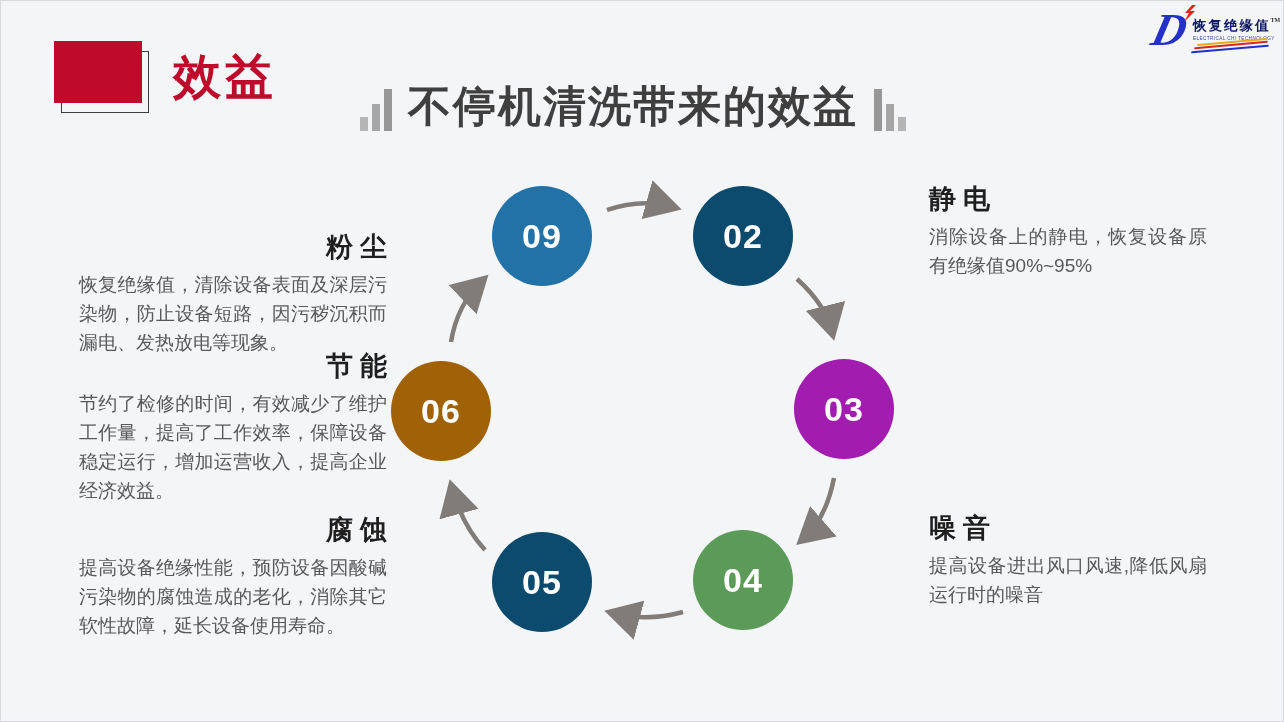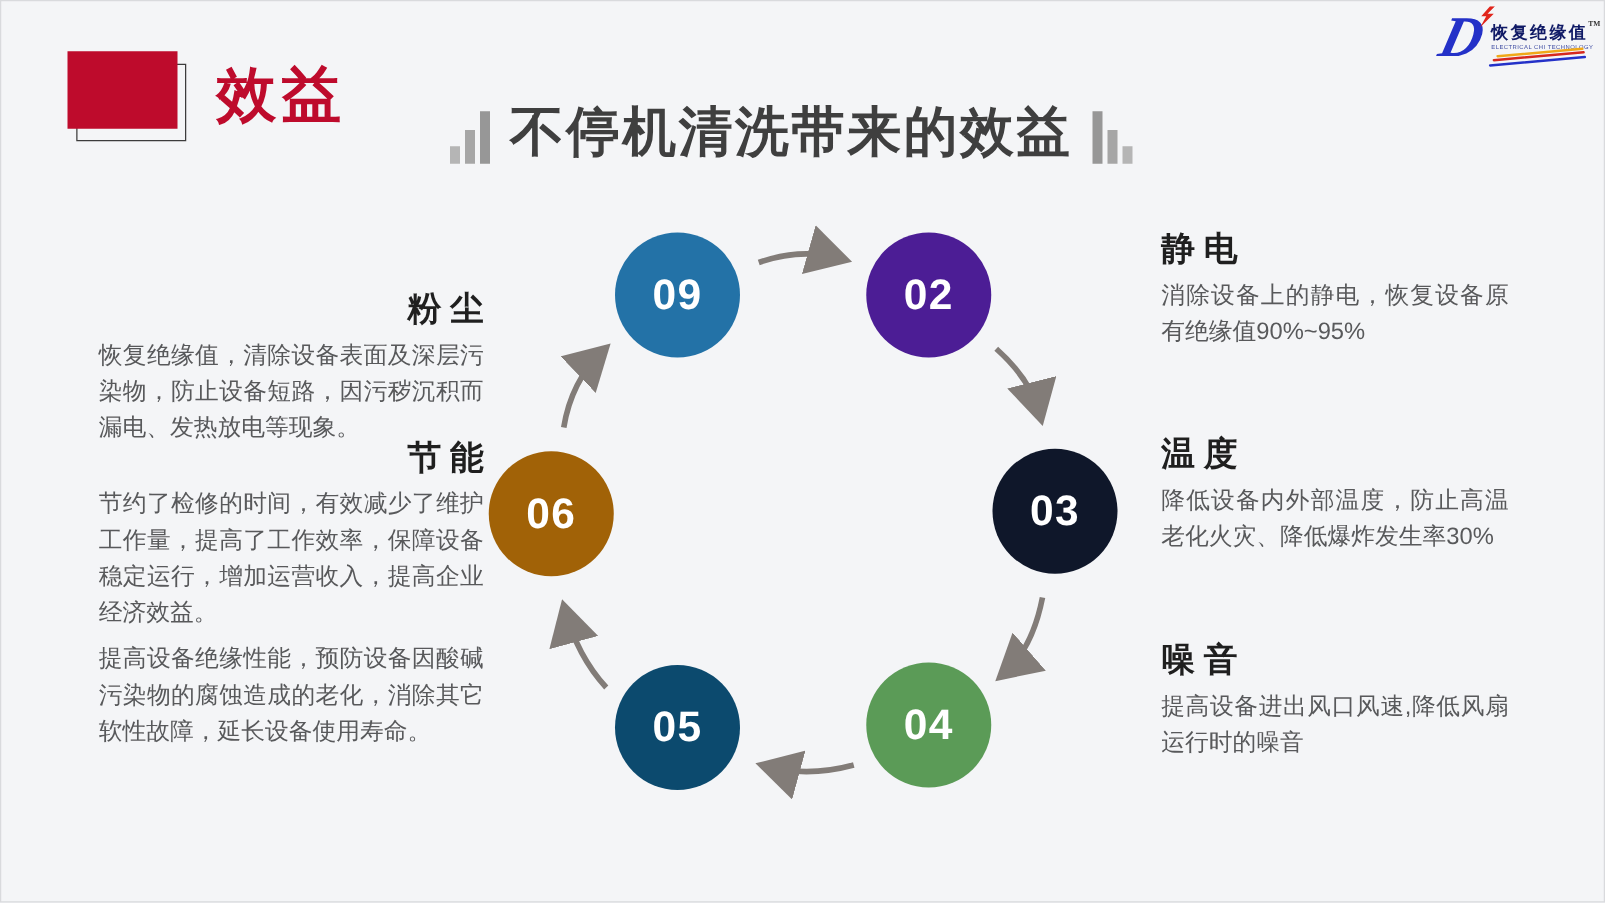--- a/index.html
+++ b/index.html
@@ -130,30 +130,27 @@
 
   <div class="block left-col bl-0">
     <h2>粉尘</h2>
     <p>恢复绝缘值，清除设备表面及深层污染物，防止设备短路，因污秽沉积而漏电、发热放电等现象。</p>
   </div>
   <div class="block left-col bl-1">
     <h2>节能</h2>
     <p>节约了检修的时间，有效减少了维护工作量，提高了工作效率，保障设备稳定运行，增加运营收入，提高企业经济效益。</p>
   </div>
   <div class="block left-col bl-2">
+    <h2>腐蚀</h2>
     <p>提高设备绝缘性能，预防设备因酸碱污染物的腐蚀造成的老化，消除其它软性故障，延长设备使用寿命。</p>
   </div>
 
   <div class="block right-col br-0">
     <h2>静电</h2>
     <p>消除设备上的静电，恢复设备原有绝缘值90%~95%</p>
-  </div>
-  <div class="block right-col br-1">
-    <h2>温度</h2>
-    <p>降低设备内外部温度，防止高温老化火灾、降低爆炸发生率30%</p>
   </div>
   <div class="block right-col br-2">
     <h2>噪音</h2>
     <p>提高设备进出风口风速,降低风扇运行时的噪音</p>
   </div>
 
   <svg class="arrows" viewBox="0 0 500 520" fill="none">
     <defs>
       <marker id="ah" markerWidth="9" markerHeight="9" refX="6" refY="4.5" orient="auto">
         <path d="M0,0 L8,4.5 L0,9 Z" fill="#827c78"></path>
@@ -163,24 +160,24 @@
     <path d="M396,128 Q424,153 431,181" stroke="#827c78" stroke-width="4.5" marker-end="url(#ah)"></path>
     <path d="M433,327 Q425,368 402,388" stroke="#827c78" stroke-width="4.5" marker-end="url(#ah)"></path>
     <path d="M282,461 Q245,471 212,462" stroke="#827c78" stroke-width="4.5" marker-end="url(#ah)"></path>
     <path d="M84,399 Q61,374 51,337" stroke="#827c78" stroke-width="4.5" marker-end="url(#ah)"></path>
     <path d="M50,191 Q56,154 81,130" stroke="#827c78" stroke-width="4.5" marker-end="url(#ah)"></path>
   </svg>
 
   <div class="circle c-01" style="background-color: rgb(35, 114, 167);">
     <span>09</span>
   </div>
-  <div class="circle c-02" style="background-color: #4c1d95;">
+  <div class="circle c-02" style="background-color: #0c4a6e;">
     <span>02</span>
   </div>
-  <div class="circle c-03" style="background-color: #0f172a;">
+  <div class="circle c-03" style="background-color: #a21caf;">
     <span>03</span>
   </div>
   <div class="circle c-04" style="background-color: rgb(91, 155, 87);">
     <span>04</span>
   </div>
   <div class="circle c-05" style="background-color: #0c4a6e;">
     <span>05</span>
   </div>
   <div class="circle c-06" style="background-color: #a16207;">
     <span>06</span>

